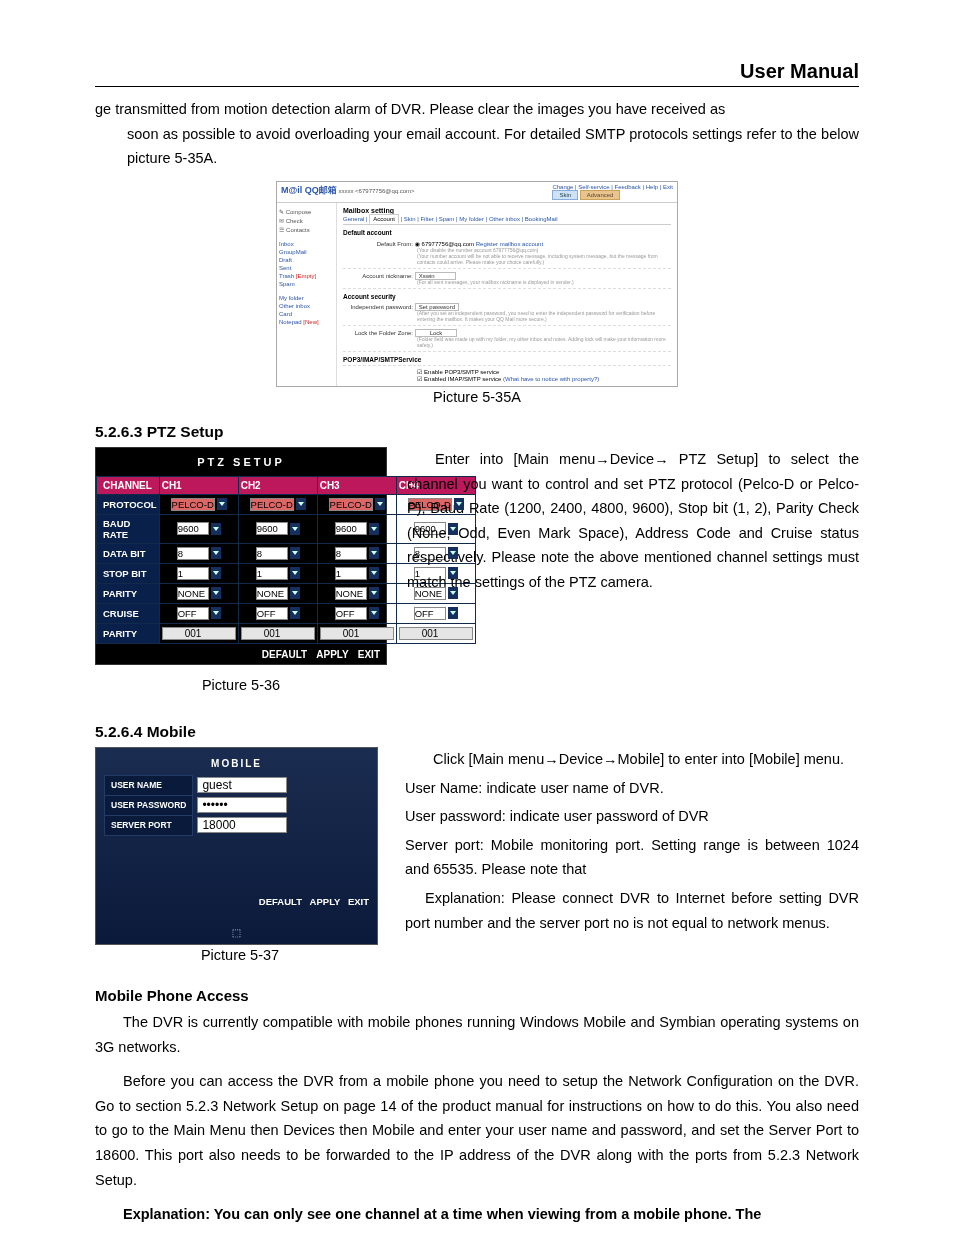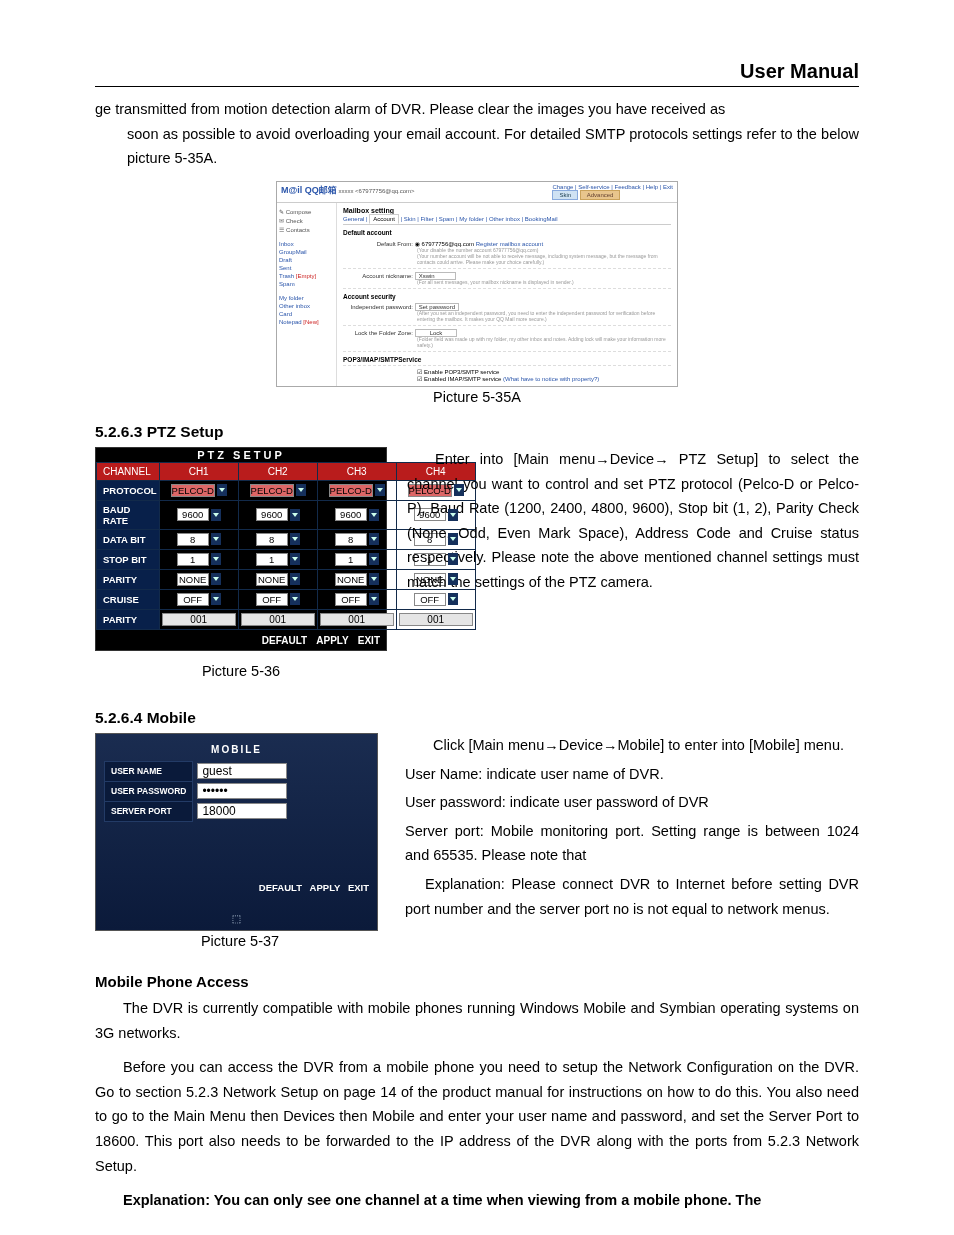--- a/index.html
+++ b/index.html
@@ -67,24 +67,24 @@
 
   
   .ptz {
     width: 290px;
     background: #000;
     color: #e8e6c6;
     font-family: Arial, sans-serif;
     font-size: 11px;
     border: 1px solid #333;
   }
-  .ptz .ptz-title { text-align:center; font-weight:bold; letter-spacing:3px; font-size:11px; padding:1px 0; color:#fff;border-radius:9px;}
+  .ptz .ptz-title { text-align:center; font-weight:bold; letter-spacing:3px; font-size:11px; padding:8px 0; color:#fff;border-radius:9px;}
   .ptz table { width:100%; border-collapse:collapse;}
-  .ptz th, .ptz td { border:1px solid #122a4a; padding:3px 2px; text-align:center; font-size:10px;}
-  .ptz th { background:#b91c1c; color:#fff; font-weight:normal; }
+  .ptz th, .ptz td { border:1px solid #122a4a; padding:3px 2px; text-align:left; font-size:10px;}
+  .ptz th { background:#be185d; color:#fff; font-weight:bold; }
   .ptz td.rowlb { background:#08204a; color:#fff; font-weight:bold; text-align:left; padding-left:6px; font-size:9.5px;}
   .ptz .dd { display:flex; align-items:center; justify-content:center; gap:2px;}
   .ptz .dd-box { background:#fff; color:#000; padding:0 0; min-width:30px; font-size:9.5px; border:1px solid #888;}
   .ptz .dd-arr { width:10px;height:12px;background:#15305c; position:relative;}
   .ptz .dd-arr::after{content:"";position:absolute;left:2px;top:4px;border-left:3px solid transparent;border-right:3px solid transparent;border-top:4px solid #cfe;}
   .ptz .txtbox{ background:#e5e5e5;color:#000;border:1px solid #888;padding:0 22px;min-width:28px;display:inline-block;}
   .ptz .btns { text-align:right; padding:4px 6px; }
   .ptz .btns span{ color:#fff; font-weight:bold; font-size:10px; margin-left:6px;}
 
   

